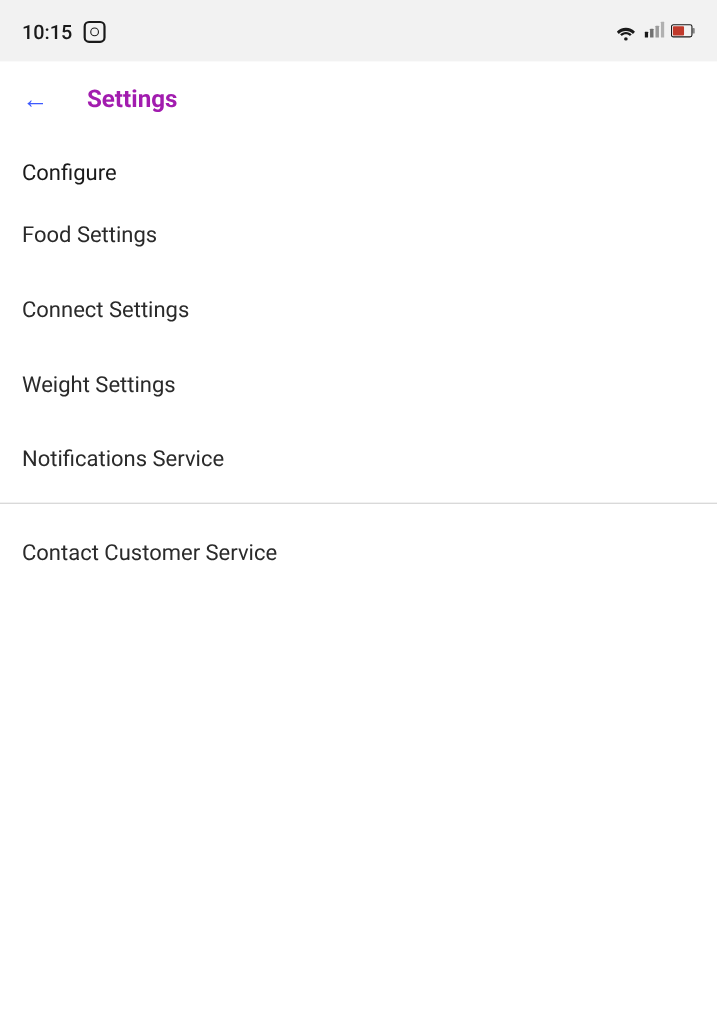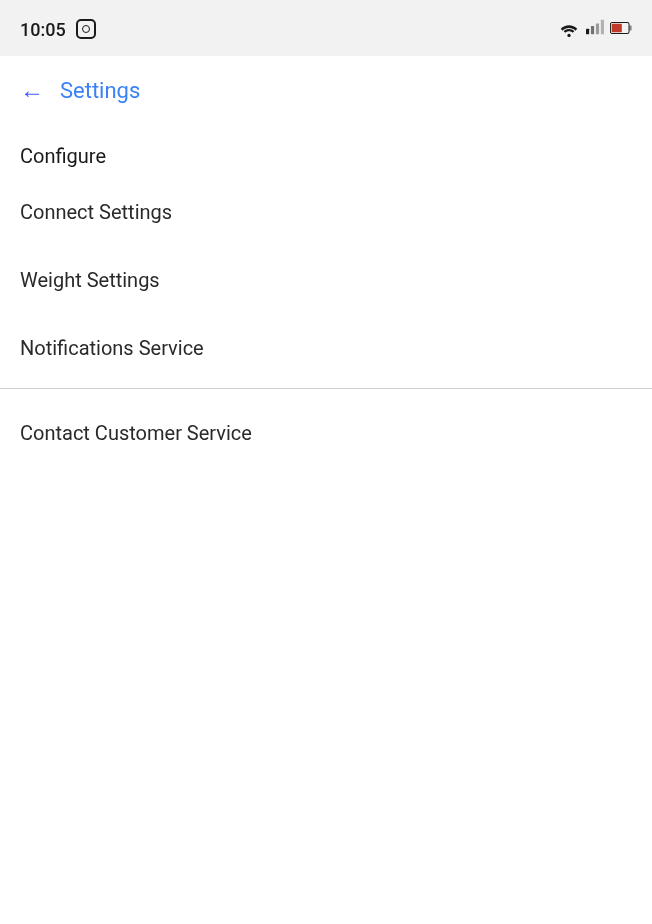--- a/index.html
+++ b/index.html
@@ -104,22 +104,23 @@
     }
 
     .back-arrow {
       font-size: 24px;
       color: #3d5afe;
       font-weight: 300;
     }
 
     .header-title {
       font-size: 22px;
-      color: #3b82f6;
-      font-weight: 400;
+      color: #a21caf;
+      font-weight: 700;
+      margin-left: 19px;
     }
 
     
     .content {
       padding: 8px 0;
     }
 
     .section {
       padding: 0 20px;
     }
@@ -148,21 +149,21 @@
       height: 1px;
       background: #d0d0d0;
       margin: 8px 0;
     }
   </style>
 </head>
 <body>
 
 <div class="status-bar">
   <div class="status-left">
-    <span class="status-time">10:05</span>
+    <span class="status-time">10:15</span>
     <span class="status-instagram-icon"></span>
   </div>
   <div class="status-right">
 
     <span class="wifi-icon">
       <svg viewBox="0 0 24 16" fill="#1a1a1a">
         <path d="M12 4C8.5 4 5.3 5.4 3 7.8L5 10c1.7-1.9 4.2-3 7-3s5.3 1.1 7 3l2-2.2C18.7 5.4 15.5 4 12 4z"></path>
         <path d="M12 8c-2.3 0-4.3.9-5.8 2.4L8 12c1-1 2.5-1.6 4-1.6s3 .6 4 1.6l1.8-1.6C16.3 8.9 14.3 8 12 8z"></path>
         <circle cx="12" cy="15" r="1.8"></circle>
       </svg>
@@ -192,20 +193,21 @@
     <span class="back-arrow">←</span>
   </div>
   <span class="header-title">Settings</span>
 </div>
 
 <div class="content">
 
   <div class="section">
     <div class="section-title">Configure</div>
 
+    <div class="menu-item">Food Settings</div>
     <div class="menu-item">Connect Settings</div>
     <div class="menu-item">Weight Settings</div>
     <div class="menu-item">Notifications Service</div>
   </div>
 
   <div class="divider"></div>
 
   <div class="section">
 
     <div class="menu-item">Contact Customer Service</div>

